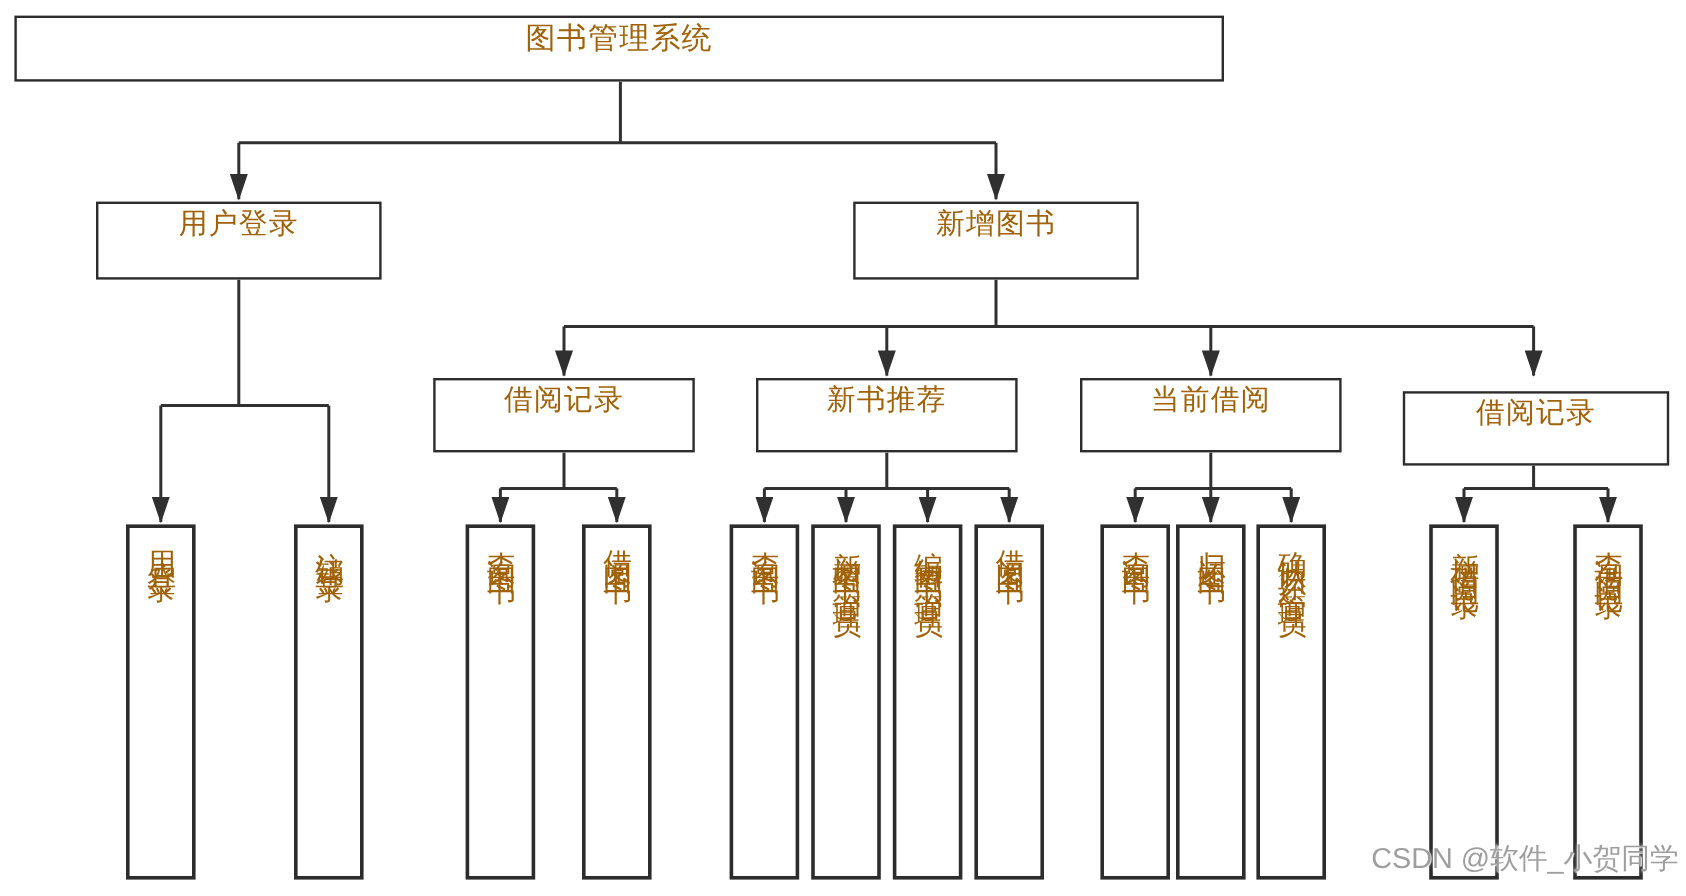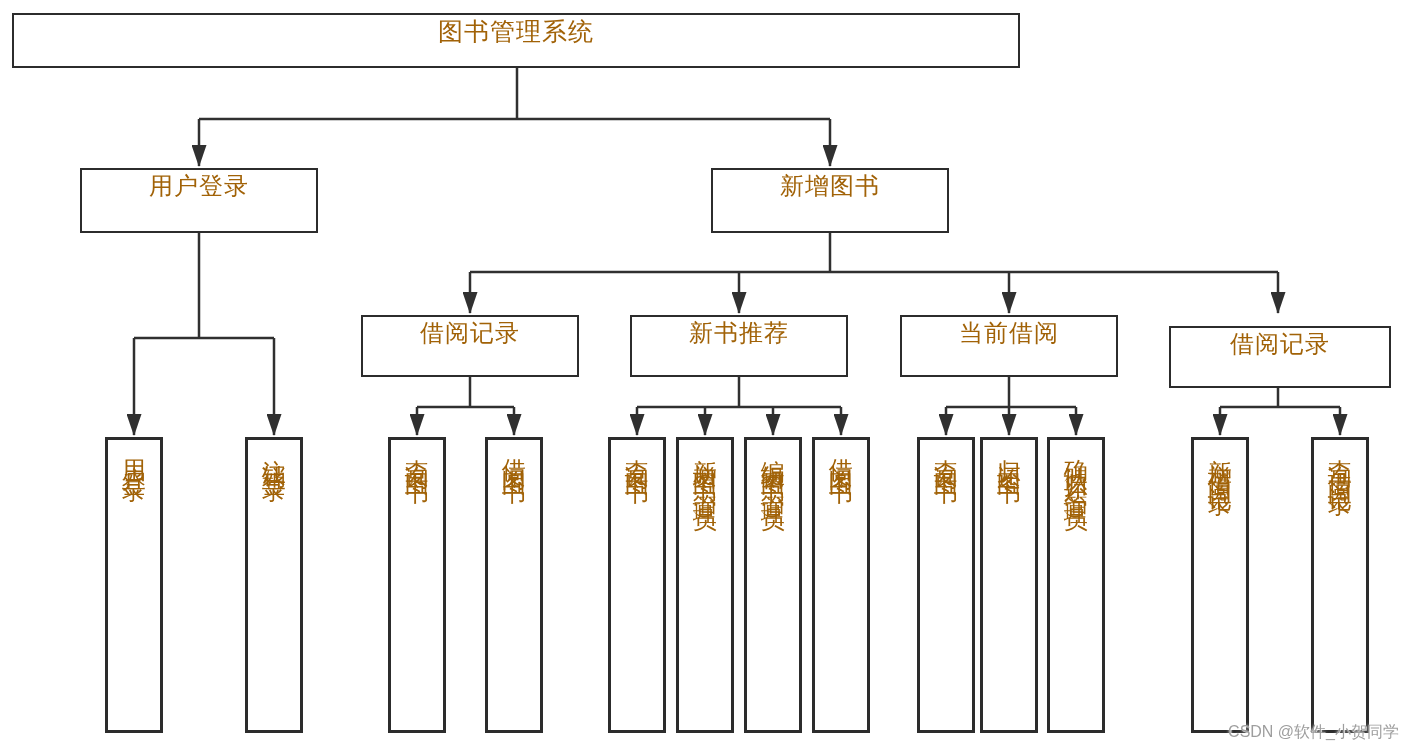--- a/index.html
+++ b/index.html
@@ -42,22 +42,22 @@
   .node.v .vtext {
     writing-mode: vertical-rl;
     text-orientation: mixed;
     font-size: 24px;
     letter-spacing: 7px;
     line-height: 1.15;
   }
   .watermark {
     position: absolute;
     right: 6px;
-    bottom: 4px;
-    font-size: 16px;
+    bottom: 16px;
+    font-size: 24px;
     color: #9e9e9e;
     text-shadow: 0 0 3px rgba(255,255,255,0.9), 1px 1px 0 rgba(255,255,255,0.7);
     white-space: nowrap;
   }
 </style>
 </head>
 <body>
 
 <div class="stage">
 

